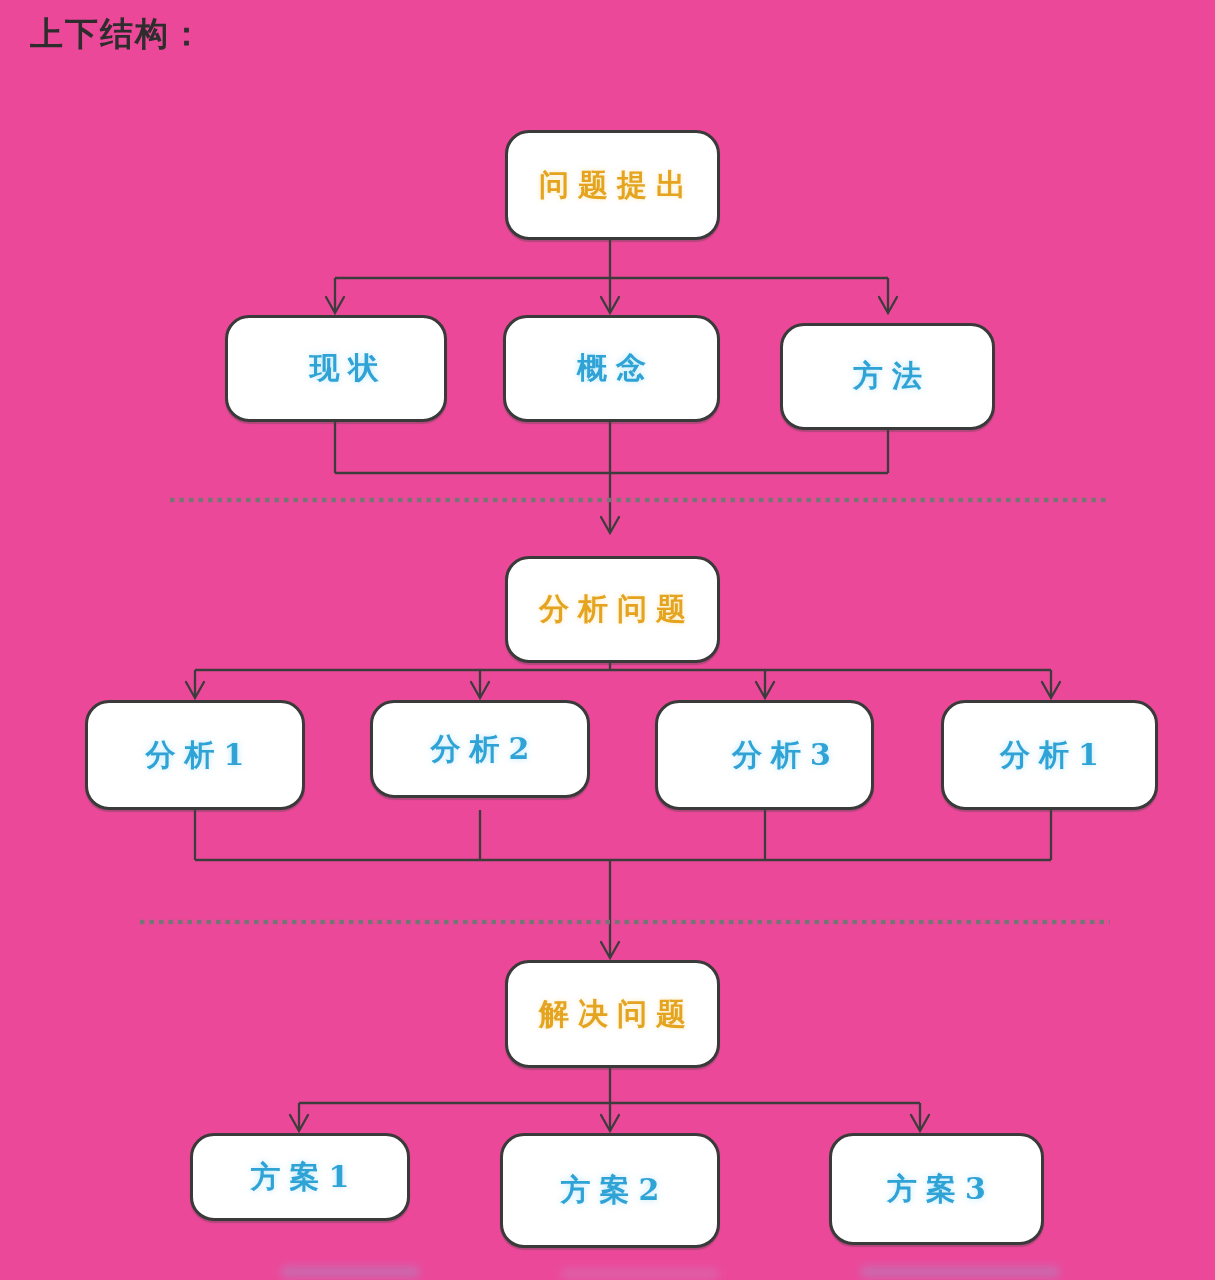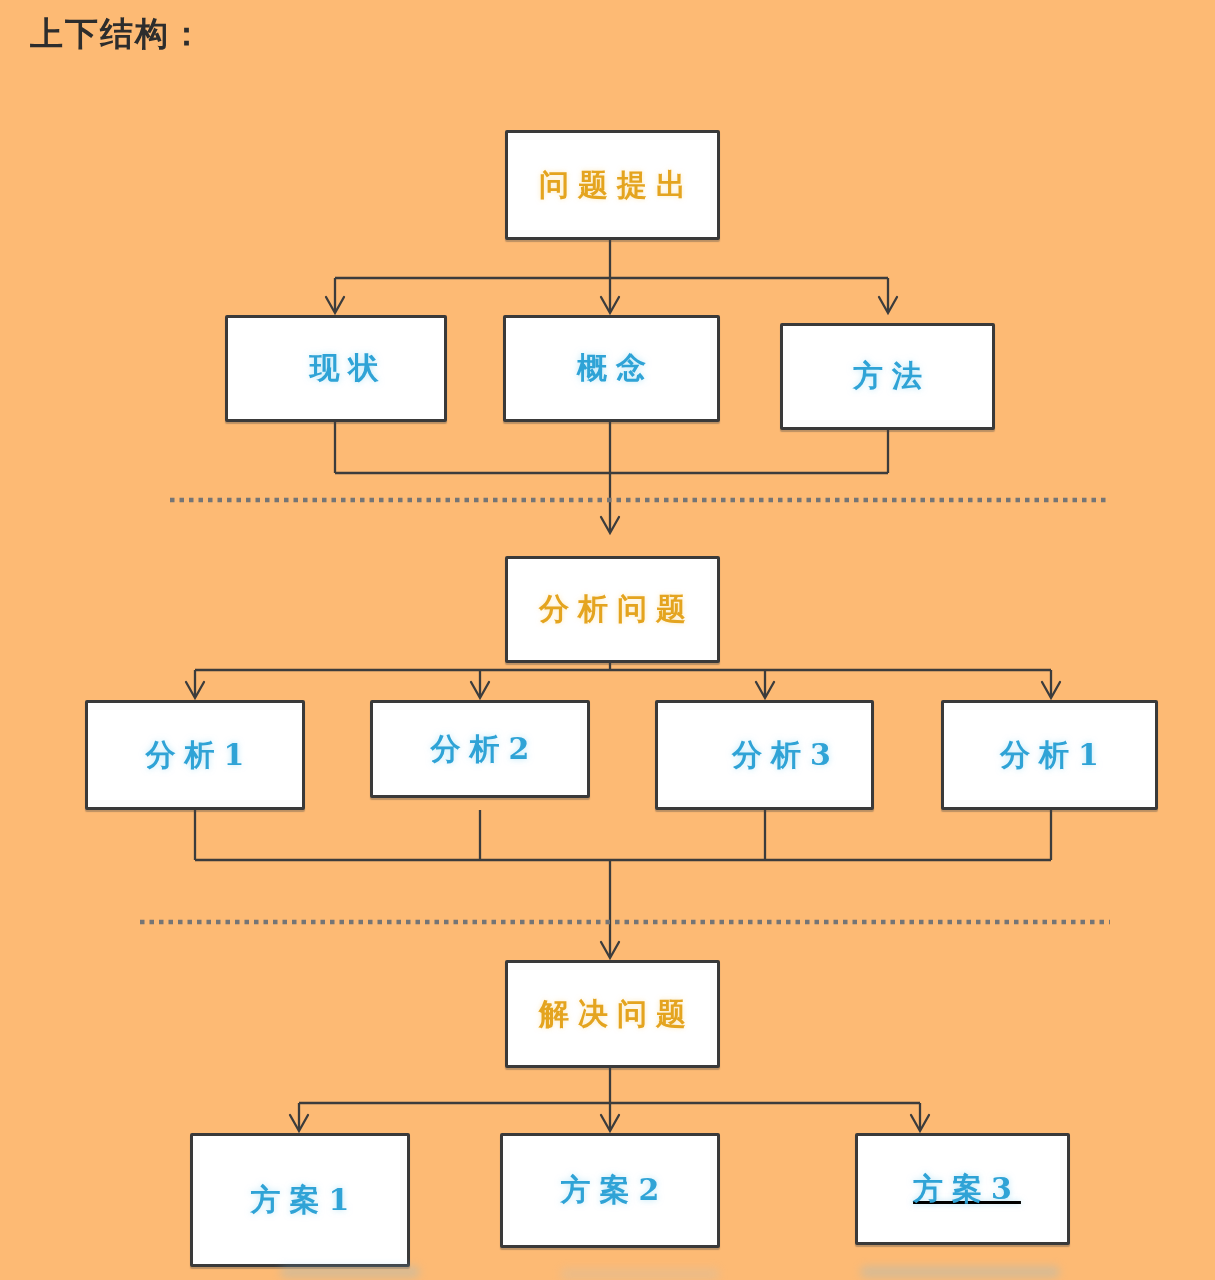--- a/index.html
+++ b/index.html
@@ -1,40 +1,40 @@
 <!DOCTYPE html>
 <html><head>
 <meta charset="utf-8">
 <style>
   html,body{margin:0;padding:0;background:#ffffff;}
   .canvas{
     position:relative;
     width:1215px;
     height:1280px;
-    background:#fdba74;
+    background:#ec4899;
     overflow:hidden;
     font-family:"DejaVu Serif", serif;
   }
   .page-title{
     position:absolute;
     left:30px; top:12px;
     font-family:"DejaVu Sans", sans-serif;
     font-size:33px;
     font-weight:600;
     color:#2d2d2d;
     letter-spacing:2px;
   }
   svg.connectors{
     position:absolute; left:0; top:0;
   }
   .node{
     position:absolute;
     background:#ffffff;
     border:3px solid #3a3a3a;
-    border-radius:2px;
+    border-radius:24px;
     box-shadow:0 2px 1px rgba(70,70,70,0.35);
     display:flex;
     align-items:center;
     justify-content:center;
     box-sizing:border-box;
   }
   .lbl{
     font-size:30px;
     font-weight:700;
     letter-spacing:9px;
@@ -149,27 +149,27 @@
     <span class="lbl child">分析3</span>
   </div>
   <div class="node" style="left:941px;top:700px;width:217px;height:110px;">
     <span class="lbl child">分析1</span>
   </div>
 
   <div class="node" style="left:505px;top:960px;width:215px;height:108px;">
     <span class="lbl root">解决问题</span>
   </div>
 
-  <div class="node" style="left:190px;top:1133px;width:220px;height:134px;">
+  <div class="node" style="left:190px;top:1133px;width:220px;height:88px;">
     <span class="lbl child">方案1</span>
   </div>
   <div class="node" style="left:500px;top:1133px;width:220px;height:115px;">
     <span class="lbl child">方案2</span>
   </div>
-  <div class="node" style="left:855px;top:1133px;width:215px;height:112px;text-decoration:underline;">
+  <div class="node" style="left:829px;top:1133px;width:215px;height:112px;">
     <span class="lbl child">方案3</span>
   </div>
 
   <div class="ghost blue" style="left:280px;top:1266px;width:140px;"></div>
   <div class="ghost soft" style="left:560px;top:1268px;width:160px;"></div>
   <div class="ghost blue" style="left:860px;top:1266px;width:200px;"></div>
 
 </div>
 
 </body></html>

